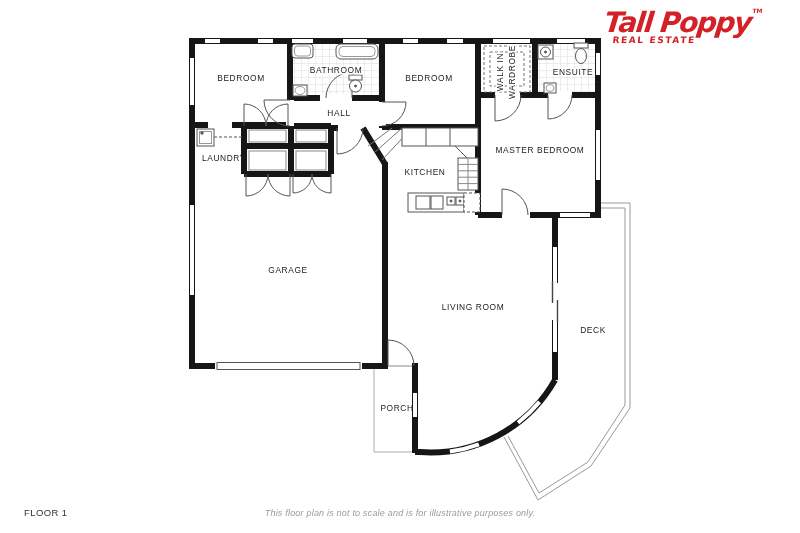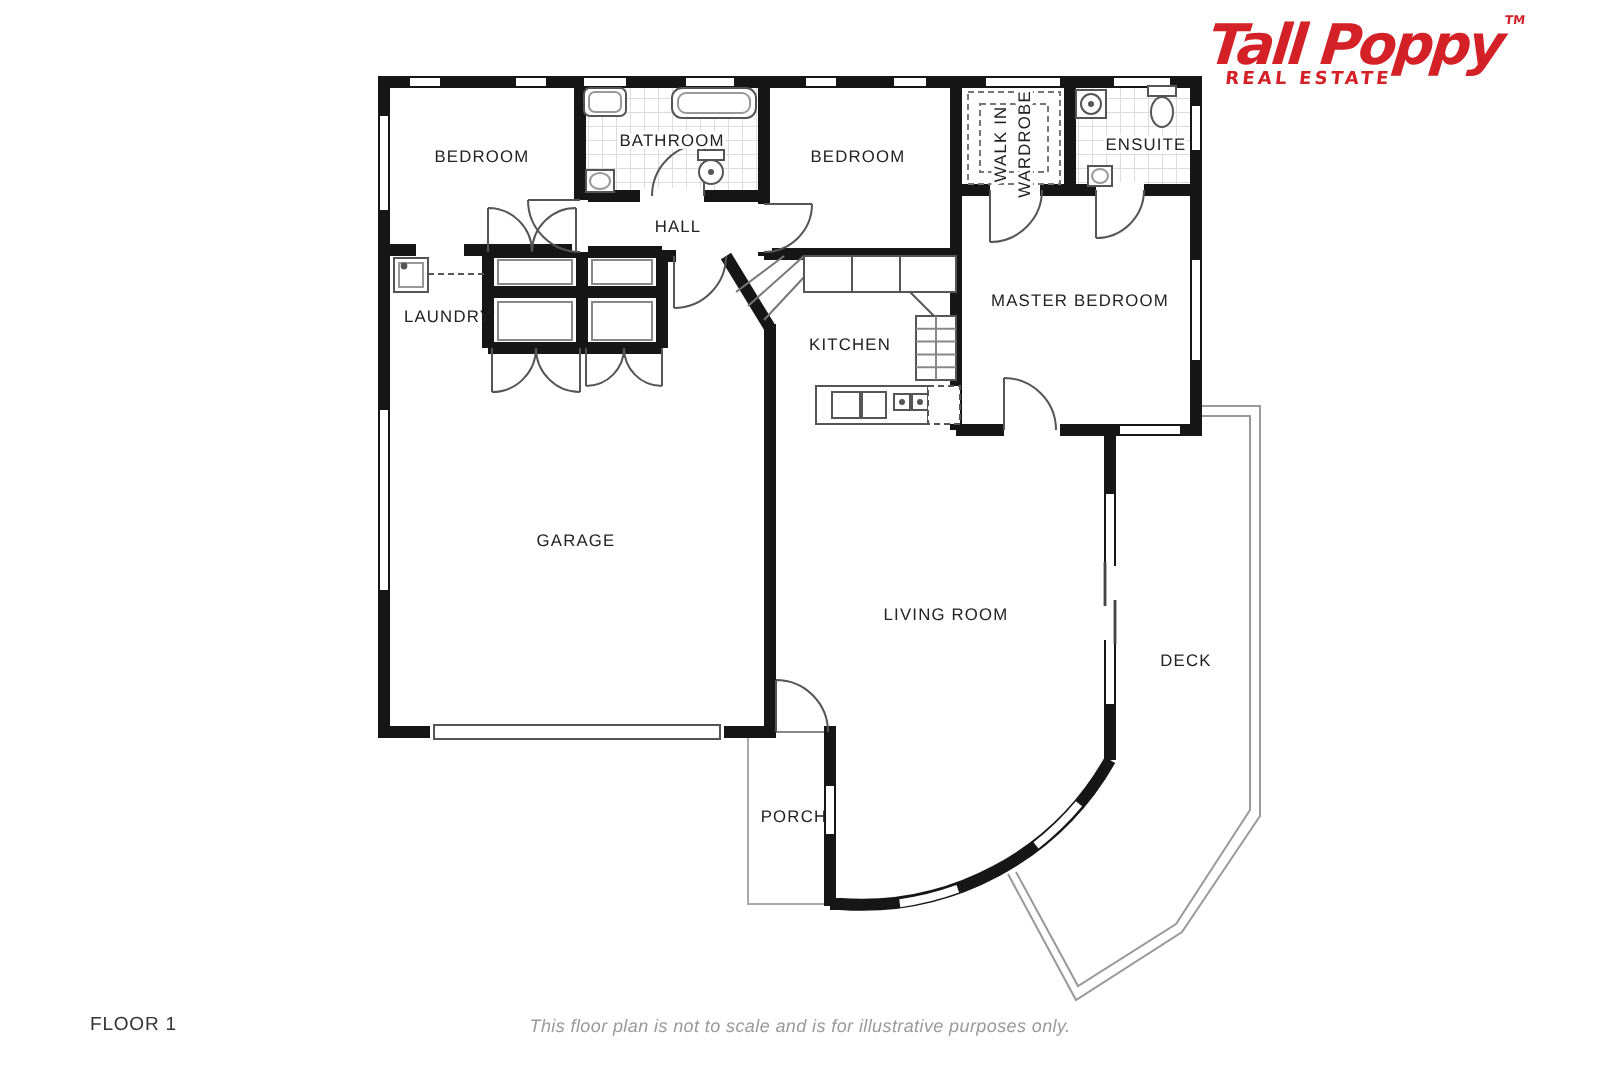--- a/index.html
+++ b/index.html
@@ -12,21 +12,21 @@
   
   .logo{position:absolute;top:8px;right:16px;width:180px;color:#d32127;
         transform:skewX(-6deg);}
   .logo .brand{font-family:"DejaVu Sans",sans-serif;font-weight:900;font-style:italic;
         font-size:28px;letter-spacing:-1.5px;line-height:1.1;white-space:nowrap;}
   .logo .tm{font-size:6px;vertical-align:top;font-style:normal;letter-spacing:0;}
   .logo .tagline{font-family:"DejaVu Sans",sans-serif;font-weight:700;font-size:9px;
         letter-spacing:1.6px;margin:-4px 0 0 10px;}
   
   .floor-label{position:absolute;left:24px;top:507px;font-size:9.5px;color:#333;
-        letter-spacing:.4px;margin-left:21px;}
+        letter-spacing:.4px;}
   .disclaimer{position:absolute;left:0;top:508px;width:800px;text-align:center;
         font-size:9px;font-style:italic;color:#9a9a9a;letter-spacing:.2px;}
 </style>
 </head>
 <body>
 
 <div class="page">
 
   <svg class="plan-svg" width="800" height="533" viewBox="0 0 800 533">
     <defs>

